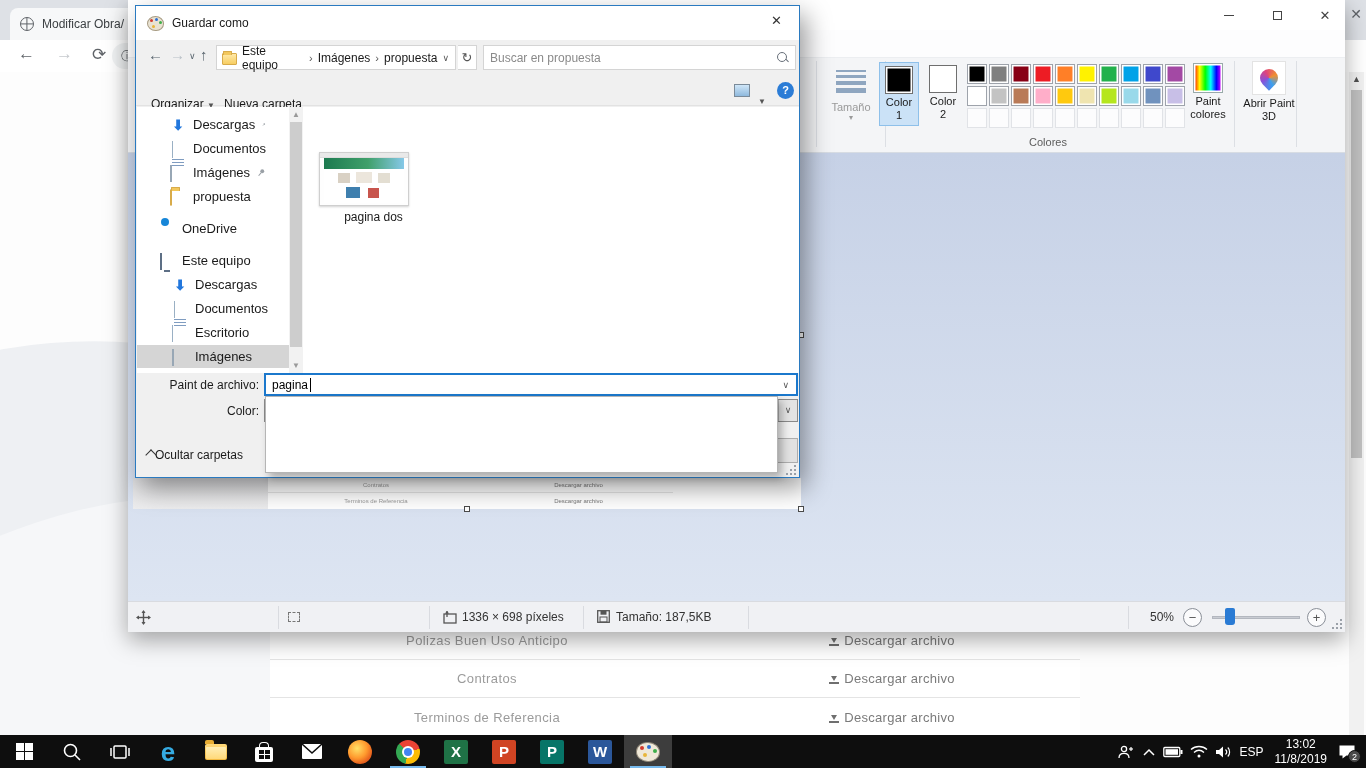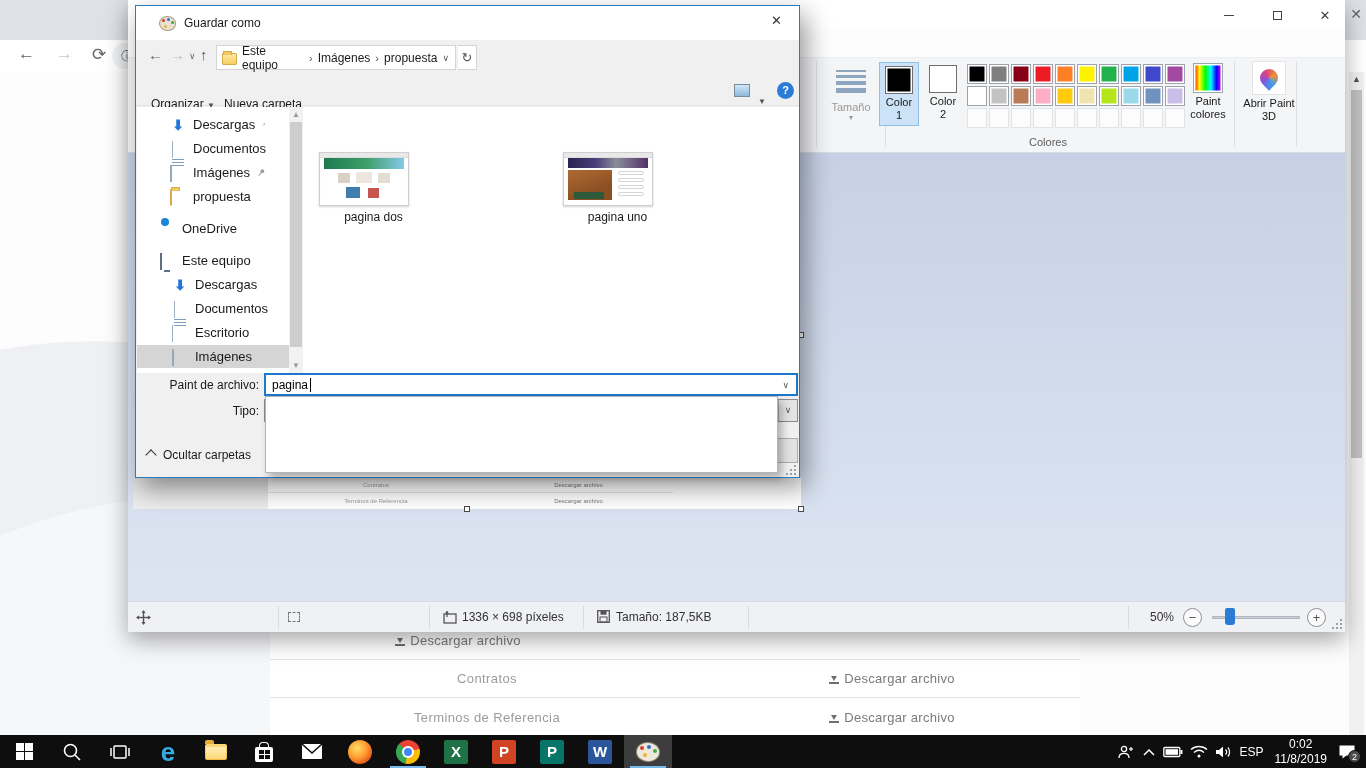--- a/index.html
+++ b/index.html
@@ -73,21 +73,21 @@
   .p-status{position:absolute;left:0;top:601px;width:100%;height:31px;background:#f0f1f4;border-top:1px solid #d9dbe0;font-size:12px;color:#333}
   .st-sep{position:absolute;top:4px;width:1px;height:23px;background:#d9dbe0}
   .zoom-circle{position:absolute;top:6px;width:19px;height:19px;border-radius:50%;border:1px solid #8a8f98;color:#555;text-align:center;line-height:17px;font-size:13px;background:#fbfbfc}
   .slider-track{position:absolute;top:14px;width:88px;height:3px;background:#c9ccd3;border:1px solid #b3b7bf}
   .slider-thumb{position:absolute;top:6px;width:10px;height:17px;background:#2a7bd4;border-radius:2px 2px 3px 3px}
   .grip{position:absolute}
   .grip i{position:absolute;width:2px;height:2px;background:#9aa0a8}
 
   
   #dialog{position:absolute;left:135px;top:5px;width:665px;height:473px;background:#f0f0f0;border:1px solid #2a7ac0;box-shadow:6px 10px 24px rgba(0,0,0,.4)}
-  .d-title{position:absolute;left:0;top:0;width:100%;height:34px;background:#fff;display:flex;align-items:center;padding-left:23px;gap:8px}
+  .d-title{position:absolute;left:0;top:0;width:100%;height:34px;background:#fff;display:flex;align-items:center;padding-left:11px;gap:8px}
   .d-title-text{font-size:12px;color:#1a1a1a}
   .d-close{position:absolute;right:0;top:0;width:45px;height:30px;text-align:center;line-height:30px;color:#333;font-size:13px}
   .mini-palette{width:17px;height:15px;border-radius:50% 50% 46% 50%;background:#e9e2d2;border:1px solid #a89c84;position:relative}
   .mini-palette i{position:absolute;width:3px;height:3px;border-radius:50%}
   .d-nav{position:absolute;left:0;top:36px;width:100%;height:32px}
   .d-nav .nav-ic{position:absolute;top:4px;color:#5b6770;font-size:15px}
   .crumb-box{position:absolute;left:80px;top:3px;width:240px;height:25px;background:#fff;border:1px solid #d4d4d4;display:flex;align-items:center;font-size:12px;color:#1a1a1a;padding-left:5px;gap:5px}
   .crumb-sep{color:#555;font-size:11px}
   .crumb-chev{margin-left:auto;color:#555;font-size:9px;padding-right:6px}
   .refresh-btn{position:absolute;left:322px;top:3px;width:19px;height:25px;background:#fff;border:1px solid #d4d4d4;border-left:none;text-align:center;line-height:24px;color:#555;font-size:13px}
@@ -125,21 +125,21 @@
   .d-filename-row{position:absolute;left:0;top:367px;width:100%}
   .fld-label{position:absolute;font-size:12px;color:#1a1a1a;text-align:right;width:110px}
   .fname-input{position:absolute;left:128px;top:0;width:534px;height:23px;background:#fff;border:2px solid #1b78cc;display:flex;align-items:center;padding-left:6px;font-size:12px;color:#000}
   .caret{width:1px;height:14px;background:#000;margin-left:2px;animation:blink 1.1s steps(1) infinite}
   @keyframes blink{50%{opacity:0}}
   .combo-chev{margin-left:auto;color:#555;font-size:9px;padding-right:7px}
   .type-combo{position:absolute;left:128px;top:26px;width:534px;height:23px;background:#fff;border:1px solid #8a8a8a}
   .type-btn{position:absolute;right:0;top:0;width:19px;height:21px;background:#e3e3e3;border-left:1px solid #adadad;text-align:center;line-height:20px;color:#555;font-size:9px}
   .hidden-btn{position:absolute;left:565px;top:65px;width:97px;height:25px;background:#e1e1e1;border:1px solid #adadad}
   .autocomplete{position:absolute;left:129px;top:23px;width:513px;height:77px;background:#fff;border:1px solid #b5b5b5;box-shadow:4px 5px 8px rgba(0,0,0,.28)}
-  .hide-folders{position:absolute;left:11px;top:75px;display:flex;align-items:center;gap:8px;font-size:12px;color:#1a1a1a}
+  .hide-folders{position:absolute;left:11px;top:75px;display:flex;align-items:center;font-size:12px;color:#1a1a1a}
 
   
   #taskbar{position:absolute;left:0;top:735px;width:1366px;height:33px;background:#0e0e0e;display:flex;align-items:stretch;z-index:50}
   .tb-slot{width:48px;display:flex;align-items:center;justify-content:center;position:relative}
   .tb-slot.active-underline:after{content:"";position:absolute;left:6px;right:6px;bottom:0;height:2px;background:#76b9ed}
   .tb-slot.app-active{background:#3d3d3d}
   .tb-slot.app-active:after{content:"";position:absolute;left:6px;right:6px;bottom:0;height:2px;background:#76b9ed}
   .win-grid{width:17px;height:17px;display:grid;grid-template-columns:8px 8px;grid-template-rows:8px 8px;gap:1px}
   .win-grid i{background:#fff}
   .letter-tile{width:24px;height:24px;border-radius:2px;color:#fff;font-weight:bold;font-size:15px;display:flex;align-items:center;justify-content:center}
@@ -162,35 +162,40 @@
   .clock{font-size:12px;text-align:center;line-height:1.25;padding:0 4px}
   .badge{position:absolute;right:-5px;bottom:-3px;width:13px;height:13px;border-radius:50%;background:#4a4a4a;border:1px solid #0e0e0e;color:#fff;font-size:9px;text-align:center;line-height:12px}
 </style>
 </head>
 <body>
 
 <div id="screen">
 
   <div id="chrome">
     <div class="tabstrip">
+      <div class="tab">
+        <span class="globe"></span>
+        <span class="tab-title">Modificar Obra/</span>
+      </div>
       <div class="chrome-close">✕</div>
     </div>
     <div class="chrome-toolbar">
       <span class="nav-glyph" style="left:18px">←</span>
       <span class="nav-glyph disabled" style="left:56px">→</span>
       <span class="nav-glyph" style="left:92px">⟳</span>
       <div class="addr-pill">
           <span>ⓘ</span>
         </div>
     </div>
     <div class="chrome-page">
       <div class="swoosh" style="left:-420px;top:280px;width:900px;height:700px;transform:rotate(-18deg)"></div>
       <div class="swoosh" style="left:-260px;top:430px;width:820px;height:620px;transform:rotate(-14deg);background:#f6f7f9"></div>
       <div class="web-table">
         <div class="web-row">
+          <div class="web-col1">Polizas Buen Uso Anticipo</div>
           <div class="web-col2"><span class="dl-ico"></span><span>Descargar archivo</span></div>
         </div>
         <div class="web-row">
           <div class="web-col1">Contratos</div>
           <div class="web-col2"><span class="dl-ico"></span><span>Descargar archivo</span></div>
         </div>
         <div class="web-row">
           <div class="web-col1">Terminos de Referencia</div>
           <div class="web-col2"><span class="dl-ico"></span><span>Descargar archivo</span></div>
         </div>
@@ -379,20 +384,24 @@
       <div class="crumb-box">
         <span class="ic-folder" style="flex:0 0 15px"></span>
         <span>Este equipo</span>
         <span class="crumb-sep">›</span>
         <span>Imágenes</span>
         <span class="crumb-sep">›</span>
         <span>propuesta</span>
         <span class="crumb-chev">∨</span>
       </div>
       <div class="refresh-btn">↻</div>
+      <div class="search-box">
+        <span style="color:#8a8a8a">Buscar en propuesta</span>
+        <span class="mag"></span>
+      </div>
     </div>
     <div class="d-toolbar">
       <div class="tb-item" style="left:15px"><span>Organizar</span> <span style="font-size:8px;color:#555">▼</span></div>
       <div class="tb-item" style="left:88px"><span>Nueva carpeta</span></div>
       <div class="tb-item" style="left:598px;top:8px"><span class="views-ico" style="display:inline-block"></span></div>
       <div class="tb-item" style="left:622px;font-size:8px;color:#555">▼</div>
       <div class="tb-item" style="left:641px;top:6px;width:17px;height:17px;border-radius:50%;background:#2b7cd6;color:#fff;font-size:11px;font-weight:bold;text-align:center;line-height:17px">?</div>
     </div>
 
     <div class="d-body">
@@ -462,45 +471,30 @@
           <div style="position:relative;height:34px;margin:0 4px;background:#fff">
             <div style="position:absolute;left:14px;top:4px;width:12px;height:10px;background:#d9d1c4"></div>
             <div style="position:absolute;left:32px;top:3px;width:16px;height:11px;background:#ece6dc"></div>
             <div style="position:absolute;left:54px;top:4px;width:12px;height:10px;background:#e3ded2"></div>
             <div style="position:absolute;left:22px;top:18px;width:14px;height:11px;background:#3f7fae"></div>
             <div style="position:absolute;left:44px;top:19px;width:11px;height:10px;background:#c8554d"></div>
           </div>
         </div>
         <div class="file-label">pagina dos</div>
       </div>
-      <div class="file-item" style="left:426px;top:45px">
-        <div class="thumb-frame">
-          <div class="thumb-chrome"></div>
-          <div style="height:10px;background:linear-gradient(90deg,#2a2550,#4a3f7a 35%,#8a8f99 60%,#53306a);margin:0 4px"></div>
-          <div style="position:relative;height:35px;margin:0 4px;background:#fff">
-            <div style="position:absolute;left:0;top:2px;width:44px;height:30px;background:linear-gradient(160deg,#b06a33,#8a4f22 70%)"></div>
-            <div style="position:absolute;left:6px;bottom:4px;width:30px;height:7px;background:#2e5a3a"></div>
-            <div style="position:absolute;left:50px;top:3px;width:26px;height:4px;border:1px solid #d5d5d5;border-radius:2px"></div>
-            <div style="position:absolute;left:50px;top:10px;width:26px;height:4px;border:1px solid #d5d5d5;border-radius:2px"></div>
-            <div style="position:absolute;left:50px;top:17px;width:26px;height:4px;border:1px solid #d5d5d5;border-radius:2px"></div>
-            <div style="position:absolute;left:50px;top:24px;width:26px;height:4px;border:1px solid #d5d5d5;border-radius:2px"></div>
-          </div>
-        </div>
-        <div class="file-label">pagina uno</div>
-      </div>
     </div>
 
     <div class="d-filename-row">
       <span class="fld-label" style="left:13px;top:5px">Paint de archivo:</span>
       <div class="fname-input">
         <span>pagina</span>
         <span class="caret"></span>
         <span class="combo-chev">∨</span>
       </div>
-      <span class="fld-label" style="left:13px;top:31px">Tipo:</span>
+      <span class="fld-label" style="left:13px;top:31px">Color:</span>
       <div class="type-combo">
         <div class="type-btn">∨</div>
       </div>
       <div class="hidden-btn"></div>
       <div class="autocomplete"></div>
       <div class="hide-folders">
         <span class="chev-up" style="border-color:#333"></span>
         <span>Ocultar carpetas</span>
       </div>
       <div class="grip" style="left:650px;top:92px;width:10px;height:10px">
@@ -603,21 +597,21 @@
         <path d="M4 7.5c3-2.6 7-2.6 10 0" fill="none" stroke="#fff" stroke-width="1.4"></path>
         <circle cx="9" cy="11" r="1.5" fill="#fff"></circle>
       </svg>
       <svg width="17" height="14" viewBox="0 0 17 14">
         <polygon points="1,5 4,5 8,1.5 8,12.5 4,9 1,9" fill="#fff"></polygon>
         <path d="M10.5 4.5c1.4 1.4 1.4 3.6 0 5" fill="none" stroke="#fff" stroke-width="1.2"></path>
         <path d="M12.8 2.5c2.4 2.4 2.4 6.6 0 9" fill="none" stroke="#fff" stroke-width="1.2"></path>
       </svg>
       <span class="tray-text">ESP</span>
       <div class="clock">
-        <div>0:02</div>
+        <div>13:02</div>
         <div>11/8/2019</div>
       </div>
       <div style="position:relative">
         <svg width="18" height="16" viewBox="0 0 18 16">
           <path d="M1.5 1.5h15v10h-8l-4 3v-3h-3z" fill="#fff"></path>
         </svg>
         <span class="badge">2</span>
       </div>
     </div>
   </div>

